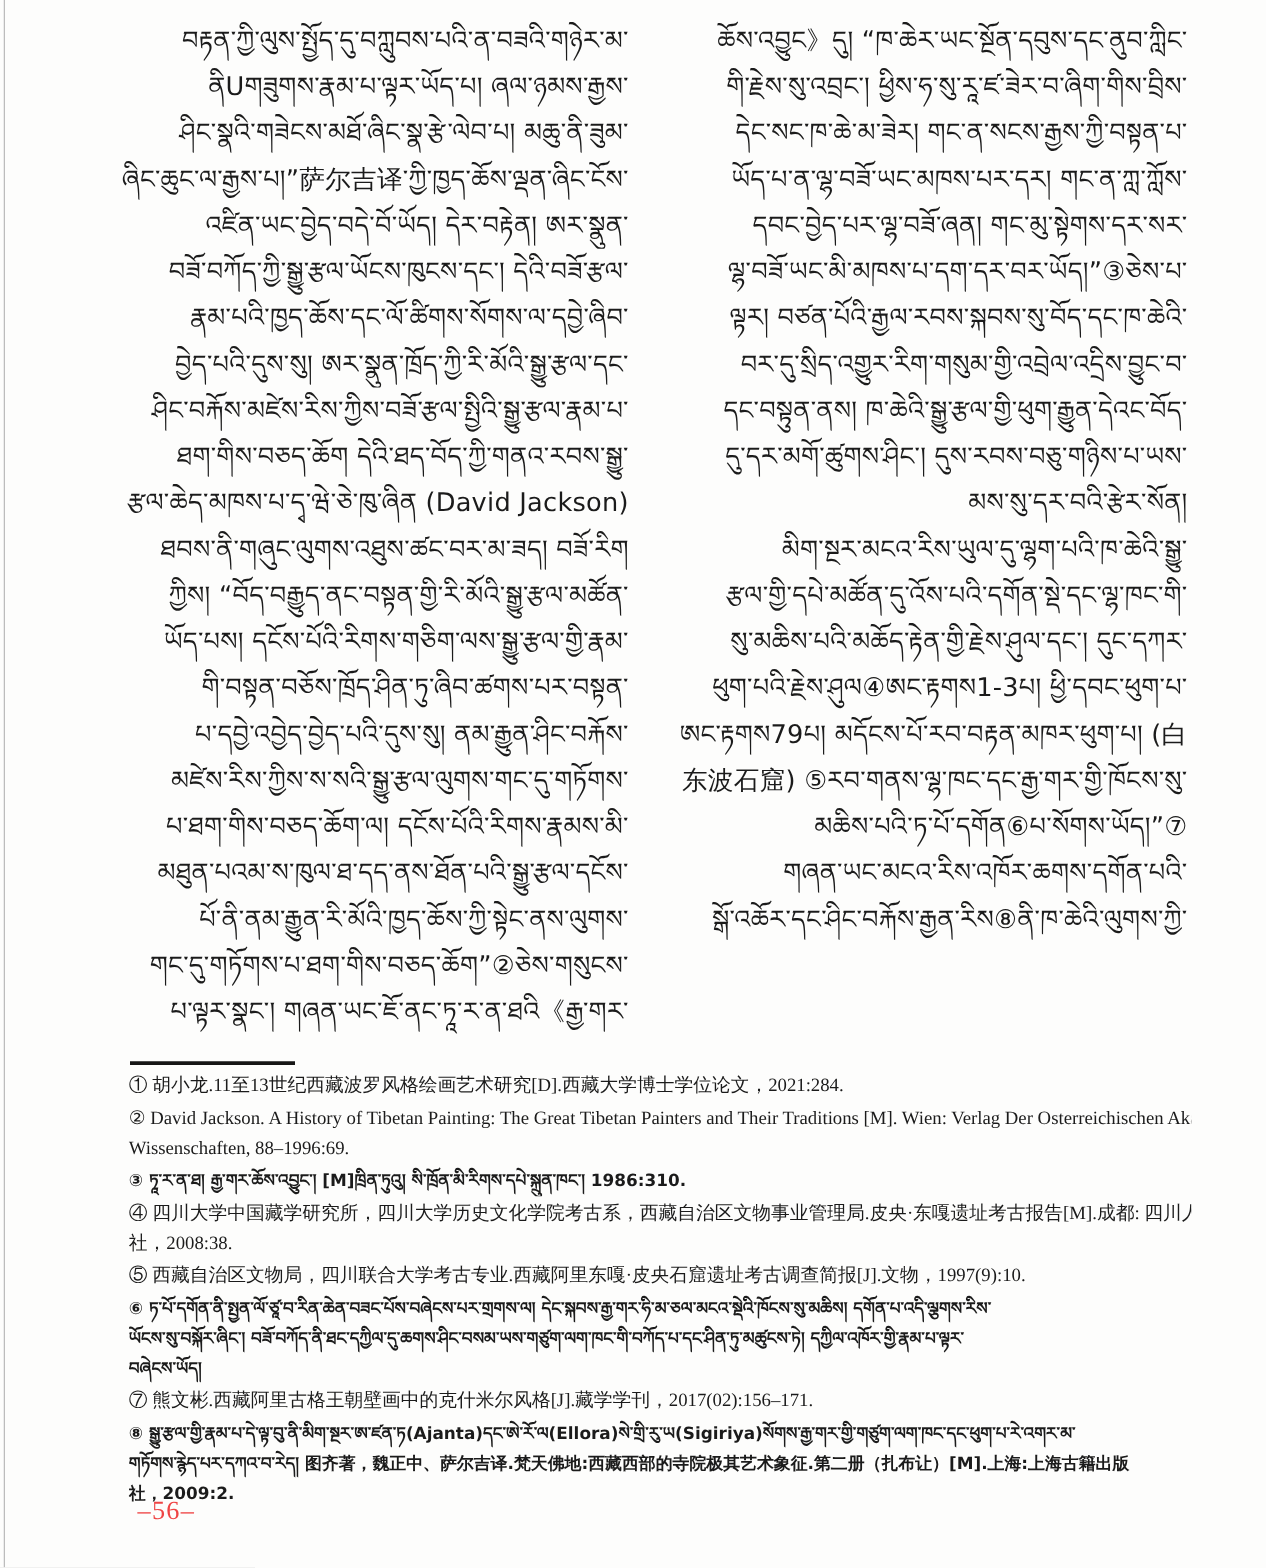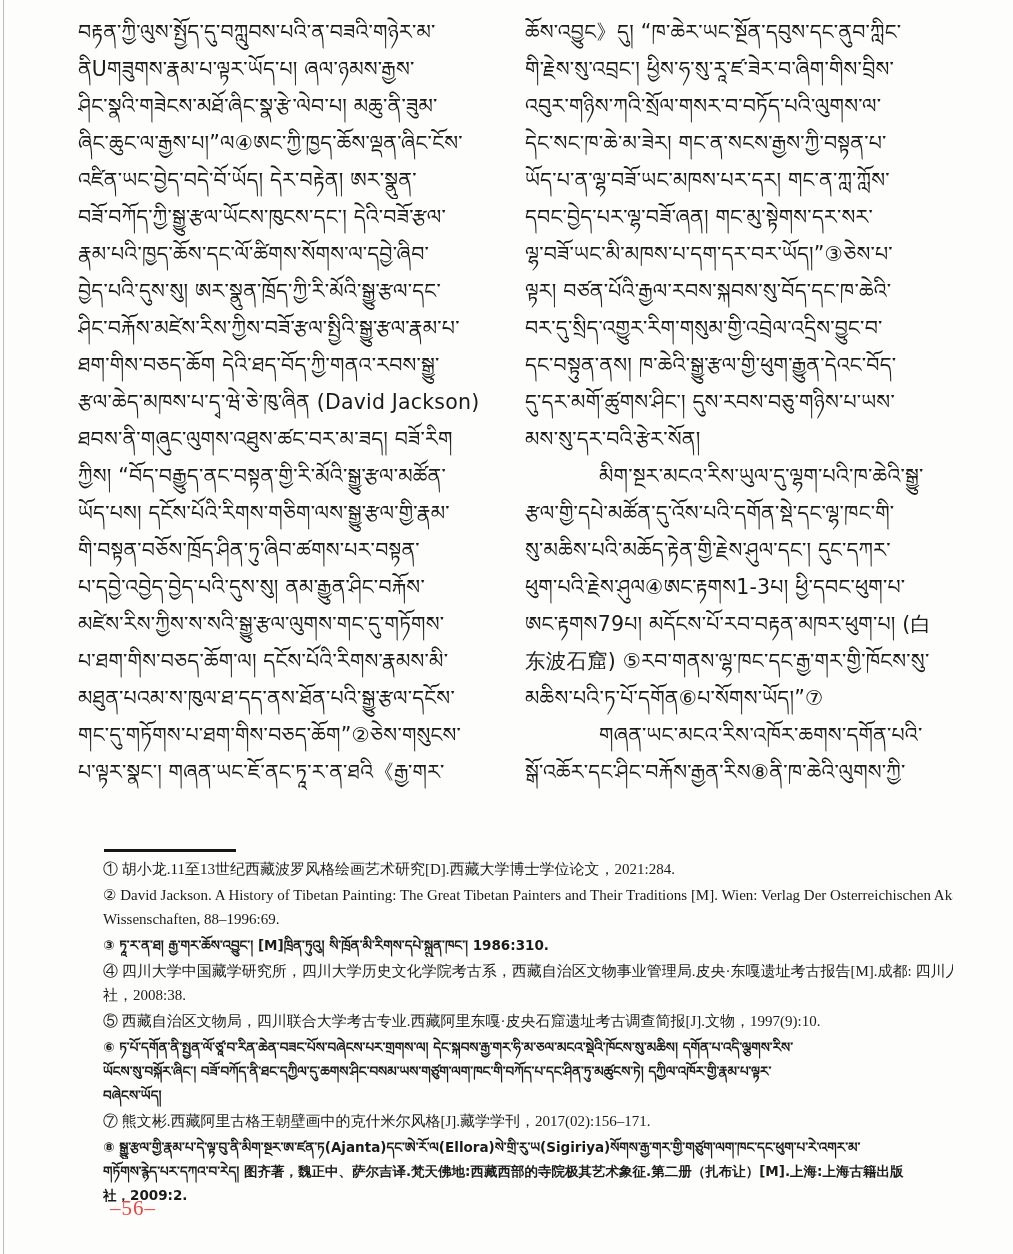--- a/index.html
+++ b/index.html
@@ -21,20 +21,21 @@
     display:flex;gap:22px;
   }
   .col{width:425px;overflow:hidden;}
   .body-line{
     white-space:pre;
     font-size:20.5px;
     line-height:37px;
     height:37px;
     letter-spacing:0.2px;
     overflow:hidden;
+    text-align:right;
   }
   .body-line.indent{padding-left:74px;}
   .fn-sep{
     position:absolute;left:104px;top:849px;
     width:132px;height:3px;background:#161616;
   }
   .footnotes{
     position:absolute;left:103px;top:857px;width:850px;
   }
   .footnote{margin-bottom:2px;}
@@ -64,43 +65,43 @@
 
 <div class="page">
 
   <div class="edge-line"></div>
 
   <div class="columns">
     <div class="col">
         <div class="body-line">བརྟན་ཀྱི་ལུས་སྤྱོད་དུ་བཀླུབས་པའི་ན་བཟའི་གཉེར་མ་</div>
         <div class="body-line">ནིUགཟུགས་རྣམ་པ་ལྟར་ཡོད་པ། ཞལ་ཉམས་རྒྱས་</div>
         <div class="body-line">ཤིང་སྣའི་གཟེངས་མཐོ་ཞིང་སྣ་རྩེ་ལེབ་པ། མཆུ་ནི་ཟུམ་</div>
-        <div class="body-line">ཞིང་ཆུང་ལ་རྒྱས་པ།”ལ④ཨང་ཀྱི་ཁྱད་ཆོས་ལྡན་ཞིང་ངོས་</div>
+        <div class="body-line">ཞིང་ཆུང་ལ་རྒྱས་པ།”萨尔吉译་ཀྱི་ཁྱད་ཆོས་ལྡན་ཞིང་ངོས་</div>
         <div class="body-line">འཛིན་ཡང་བྱེད་བདེ་བོ་ཡོད། དེར་བརྟེན། ཨར་སྣུན་</div>
         <div class="body-line">བཟོ་བཀོད་ཀྱི་སྒྱུ་རྩལ་ཡོངས་ཁུངས་དང་། དེའི་བཟོ་རྩལ་</div>
         <div class="body-line">རྣམ་པའི་ཁྱད་ཆོས་དང་ལོ་ཚིགས་སོགས་ལ་དབྱེ་ཞིབ་</div>
         <div class="body-line">བྱེད་པའི་དུས་སུ། ཨར་སྣུན་ཁྲོད་ཀྱི་རི་མོའི་སྒྱུ་རྩལ་དང་</div>
         <div class="body-line">ཤིང་བརྐོས་མཛེས་རིས་ཀྱིས་བཟོ་རྩལ་སྤྱིའི་སྒྱུ་རྩལ་རྣམ་པ་</div>
         <div class="body-line">ཐག་གིས་བཅད་ཆོག དེའི་ཐད་བོད་ཀྱི་གནའ་རབས་སྒྱུ་</div>
         <div class="body-line">རྩལ་ཆེད་མཁས་པ་དྭ་ཝེ་ཅེ་ཁུ་ཞིན (David Jackson)</div>
         <div class="body-line">ཐབས་ནི་གཞུང་ལུགས་འཐུས་ཚང་བར་མ་ཟད། བཟོ་རིག</div>
         <div class="body-line">ཀྱིས། “བོད་བརྒྱུད་ནང་བསྟན་གྱི་རི་མོའི་སྒྱུ་རྩལ་མཚོན་</div>
         <div class="body-line">ཡོད་པས། དངོས་པོའི་རིགས་གཅིག་ལས་སྒྱུ་རྩལ་གྱི་རྣམ་</div>
         <div class="body-line">གི་བསྟན་བཅོས་ཁྲོད་ཤིན་ཏུ་ཞིབ་ཚགས་པར་བསྟན་</div>
         <div class="body-line">པ་དབྱེ་འབྱེད་བྱེད་པའི་དུས་སུ། ནམ་རྒྱུན་ཤིང་བརྐོས་</div>
         <div class="body-line">མཛེས་རིས་ཀྱིས་ས་སའི་སྒྱུ་རྩལ་ལུགས་གང་དུ་གཏོགས་</div>
         <div class="body-line">པ་ཐག་གིས་བཅད་ཆོག་ལ། དངོས་པོའི་རིགས་རྣམས་མི་</div>
         <div class="body-line">མཐུན་པའམ་ས་ཁུལ་ཐ་དད་ནས་ཐོན་པའི་སྒྱུ་རྩལ་དངོས་</div>
+        <div class="body-line">པོ་ནི་ནམ་རྒྱུན་རི་མོའི་ཁྱད་ཆོས་ཀྱི་སྟེང་ནས་ལུགས་</div>
         <div class="body-line">གང་དུ་གཏོགས་པ་ཐག་གིས་བཅད་ཆོག”②ཅེས་གསུངས་</div>
         <div class="body-line">པ་ལྟར་སྣང་། གཞན་ཡང་ཇོ་ནང་ཏཱ་ར་ན་ཐའི《རྒྱ་གར་</div>
       </div>
     <div class="col">
         <div class="body-line">ཆོས་འབྱུང》དུ། “ཁ་ཆེར་ཡང་སྔོན་དབུས་དང་ནུབ་ཀླིང་</div>
         <div class="body-line">གི་རྗེས་སུ་འབྲང་། ཕྱིས་ཧ་སུ་རཱ་ཛ་ཟེར་བ་ཞིག་གིས་བྲིས་</div>
-        <div class="body-line">འབུར་གཉིས་ཀའི་སྲོལ་གསར་བ་བཏོད་པའི་ལུགས་ལ་</div>
         <div class="body-line">དེང་སང་ཁ་ཆེ་མ་ཟེར། གང་ན་སངས་རྒྱས་ཀྱི་བསྟན་པ་</div>
         <div class="body-line">ཡོད་པ་ན་ལྷ་བཟོ་ཡང་མཁས་པར་དར། གང་ན་ཀླ་ཀློས་</div>
         <div class="body-line">དབང་བྱེད་པར་ལྷ་བཟོ་ཞན། གང་མུ་སྟེགས་དར་སར་</div>
         <div class="body-line">ལྷ་བཟོ་ཡང་མི་མཁས་པ་དག་དར་བར་ཡོད།”③ཅེས་པ་</div>
         <div class="body-line">ལྟར། བཙན་པོའི་རྒྱལ་རབས་སྐབས་སུ་བོད་དང་ཁ་ཆེའི་</div>
         <div class="body-line">བར་དུ་སྲིད་འགྱུར་རིག་གསུམ་གྱི་འབྲེལ་འདྲིས་བྱུང་བ་</div>
         <div class="body-line">དང་བསྟུན་ནས། ཁ་ཆེའི་སྒྱུ་རྩལ་གྱི་ཕུག་རྒྱུན་དེའང་བོད་</div>
         <div class="body-line">དུ་དར་མགོ་ཚུགས་ཤིང་། དུས་རབས་བཅུ་གཉིས་པ་ཡས་</div>
         <div class="body-line">མས་སུ་དར་བའི་རྩེར་སོན།</div>
         <div class="body-line indent">མིག་སྔར་མངའ་རིས་ཡུལ་དུ་ལྷག་པའི་ཁ་ཆེའི་སྒྱུ་</div>

